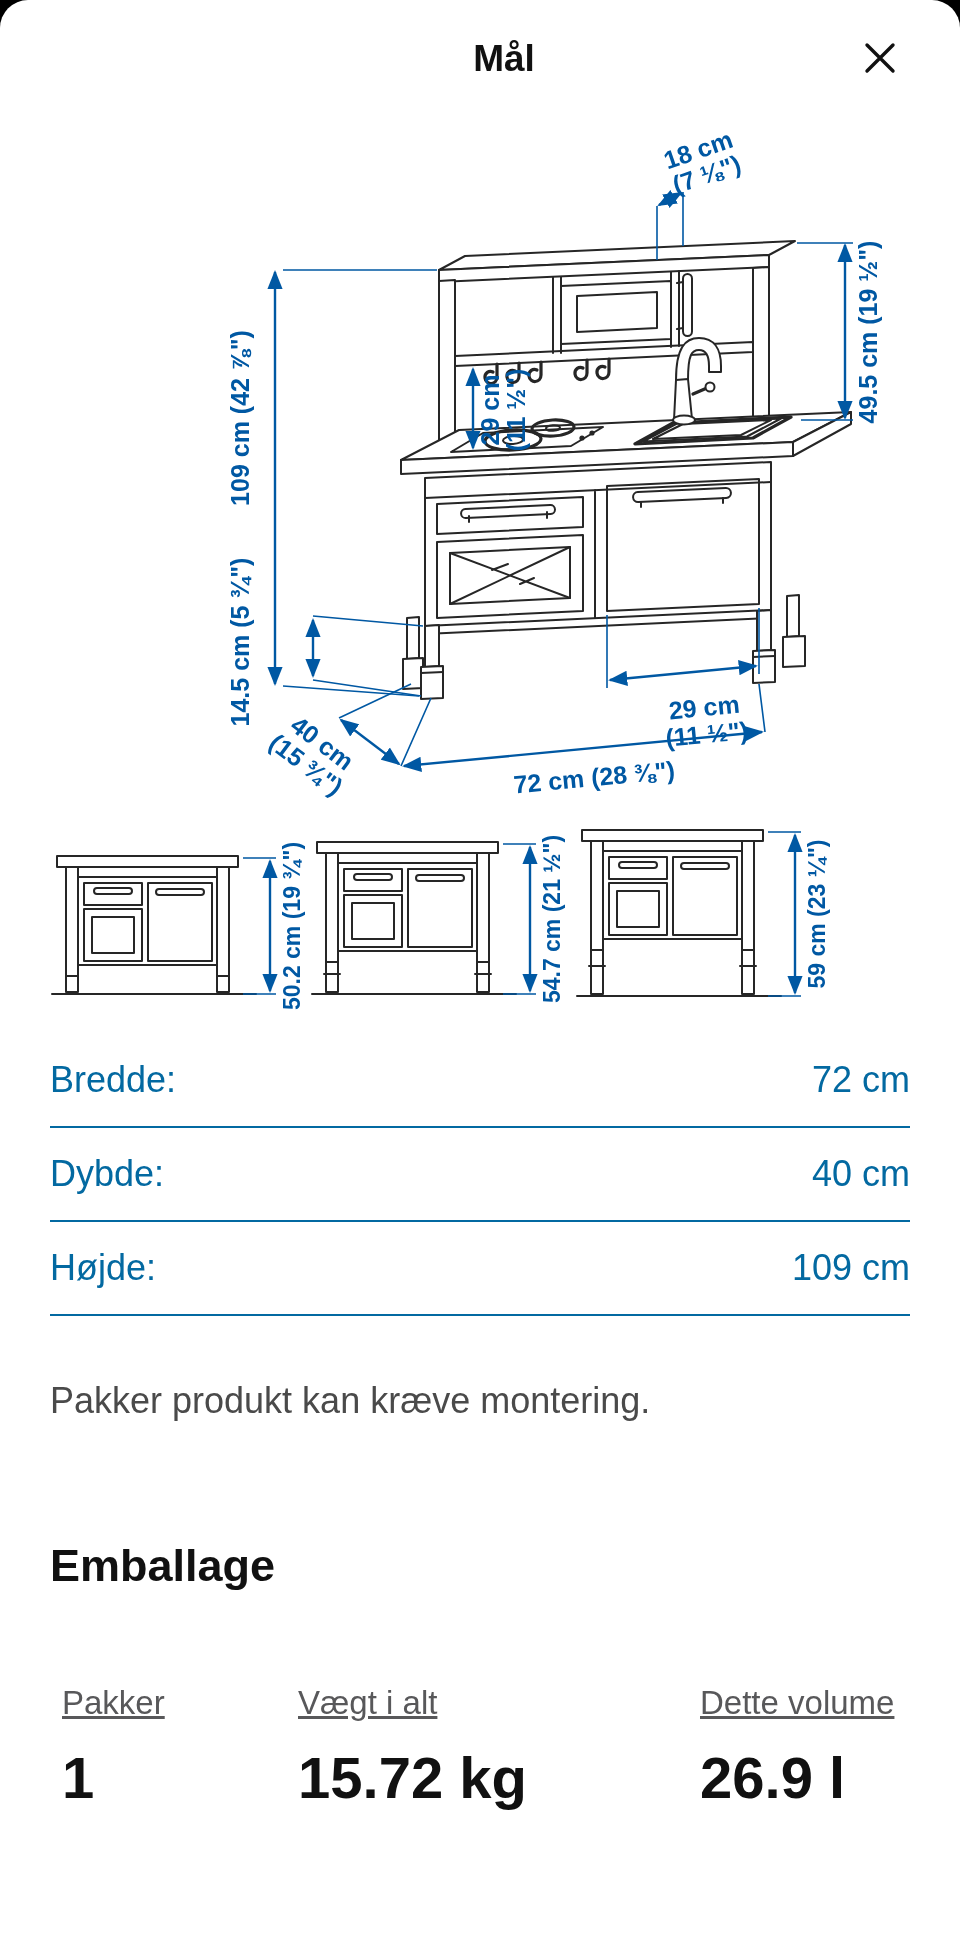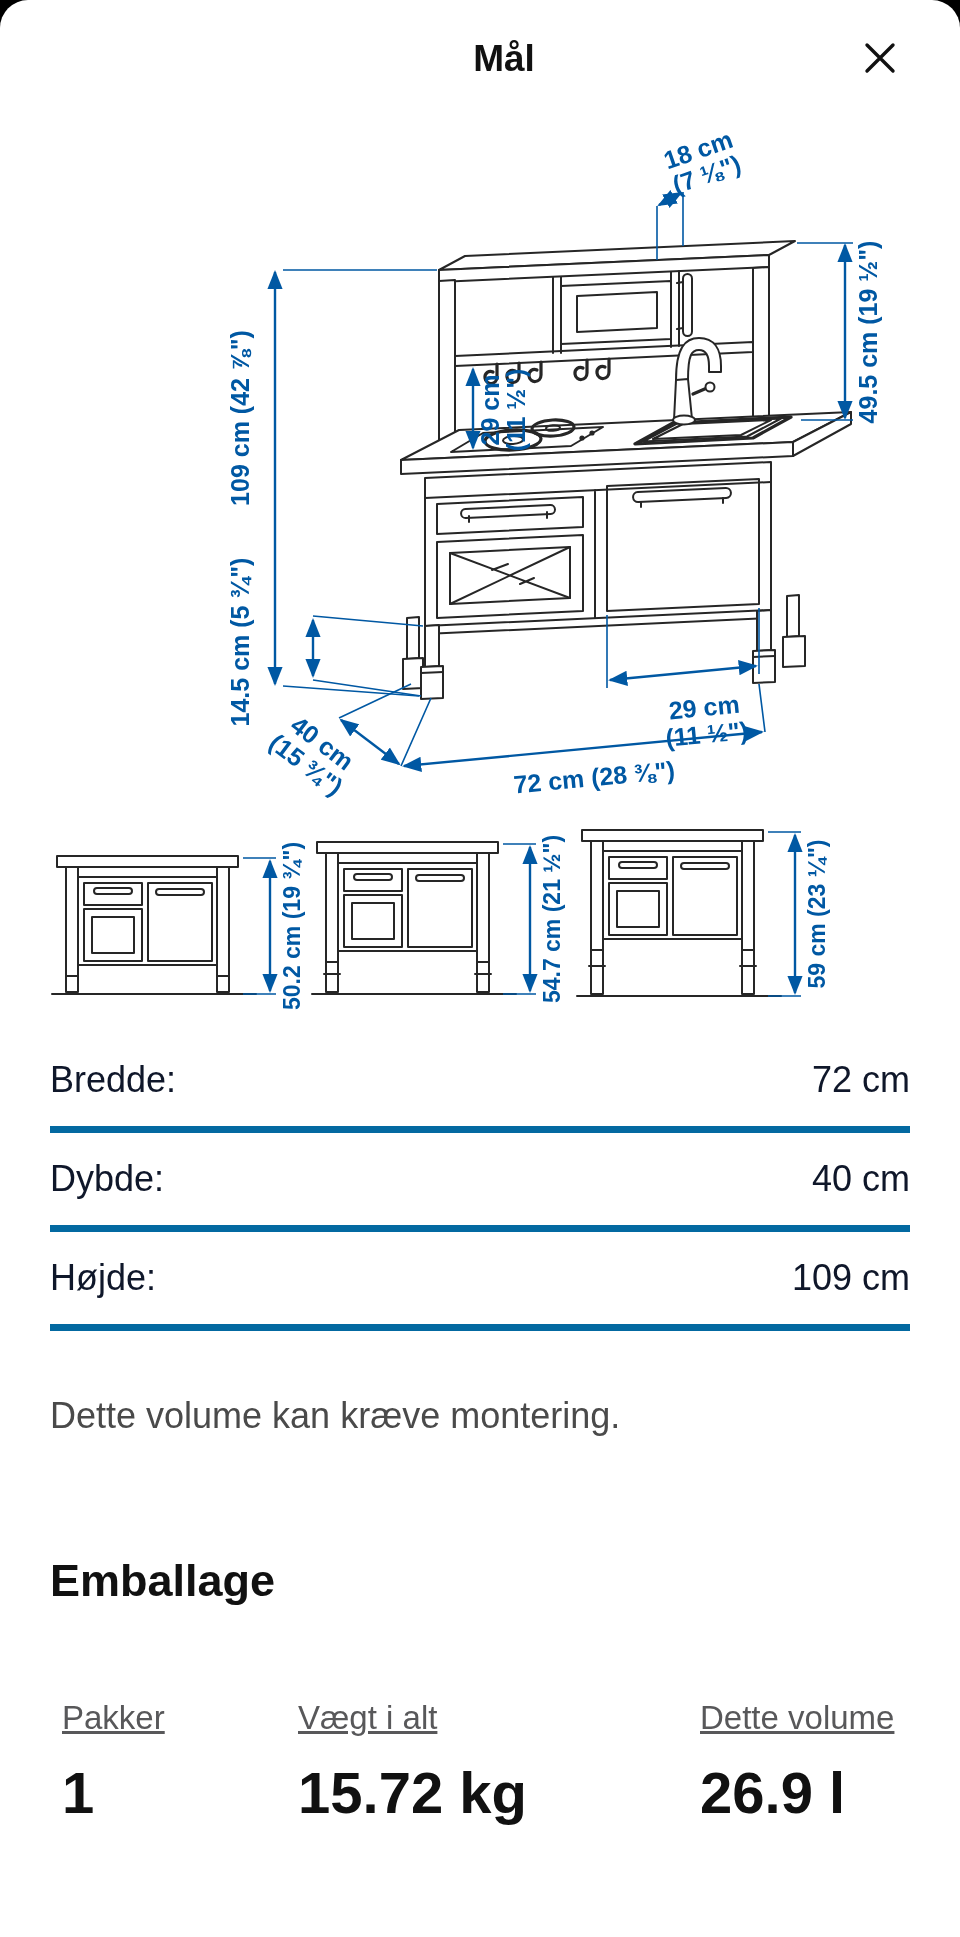--- a/index.html
+++ b/index.html
@@ -23,22 +23,22 @@
   .furn{fill:#fff; stroke:#262626; stroke-width:2; stroke-linejoin:round; stroke-linecap:round;}
   .furn-l{fill:none; stroke:#262626; stroke-width:2; stroke-linejoin:round; stroke-linecap:round;}
   .furn-t{fill:none; stroke:#262626; stroke-width:3.2; stroke-linejoin:round; stroke-linecap:round;}
   .dim{stroke:#0058a3; stroke-width:2.4; fill:none;}
   .dim-ext{stroke:#0058a3; stroke-width:1.6; fill:none;}
   .dim-txt{fill:#0058a3; font-weight:bold; font-size:25px; font-family:"Liberation Sans",sans-serif;}
   .dim-txt-sm{fill:#0058a3; font-weight:bold; font-size:23px; font-family:"Liberation Sans",sans-serif;}
   .specs{margin:6px 50px 0 50px;}
   .spec-row{
     display:flex; justify-content:space-between; align-items:center;
-    padding:25px 0; border-bottom:7px solid #0369a1;
-    font-size:36px; color:#0f172a;
+    padding:25px 0; border-bottom:2px solid #0369a1;
+    font-size:36px; color:#0369a1;
   }
   .note{margin:64px 50px 0 50px; font-size:36px; color:#4a4a4a;}
   .pkg-title{margin:118px 50px 12px 50px; font-size:45px; font-weight:bold; color:#111;}
   .pkg-grid{display:grid; grid-template-columns:236px 402px 1fr; margin:92px 50px 0 62px;}
   .pkg-label{font-size:33px; color:#58585a;text-decoration:underline;}
   .pkg-value{font-size:58px; font-weight:bold; color:#111; margin-top:22px;}
 </style>
 </head>
 <body>
 
@@ -261,21 +261,21 @@
     <div class="spec-row">
       <span>Dybde:</span>
       <span>40 cm</span>
     </div>
     <div class="spec-row">
       <span>Højde:</span>
       <span>109 cm</span>
     </div>
   </div>
 
-  <p class="note">Dette volume kan kræve montering.</p>
+  <p class="note">Pakker produkt kan kræve montering.</p>
 
   <h2 class="pkg-title">Emballage</h2>
 
   <div class="pkg-grid">
     <div>
       <div class="pkg-label">Pakker</div>
       <div class="pkg-value">1</div>
     </div>
     <div>
       <div class="pkg-label">Vægt i alt</div>

